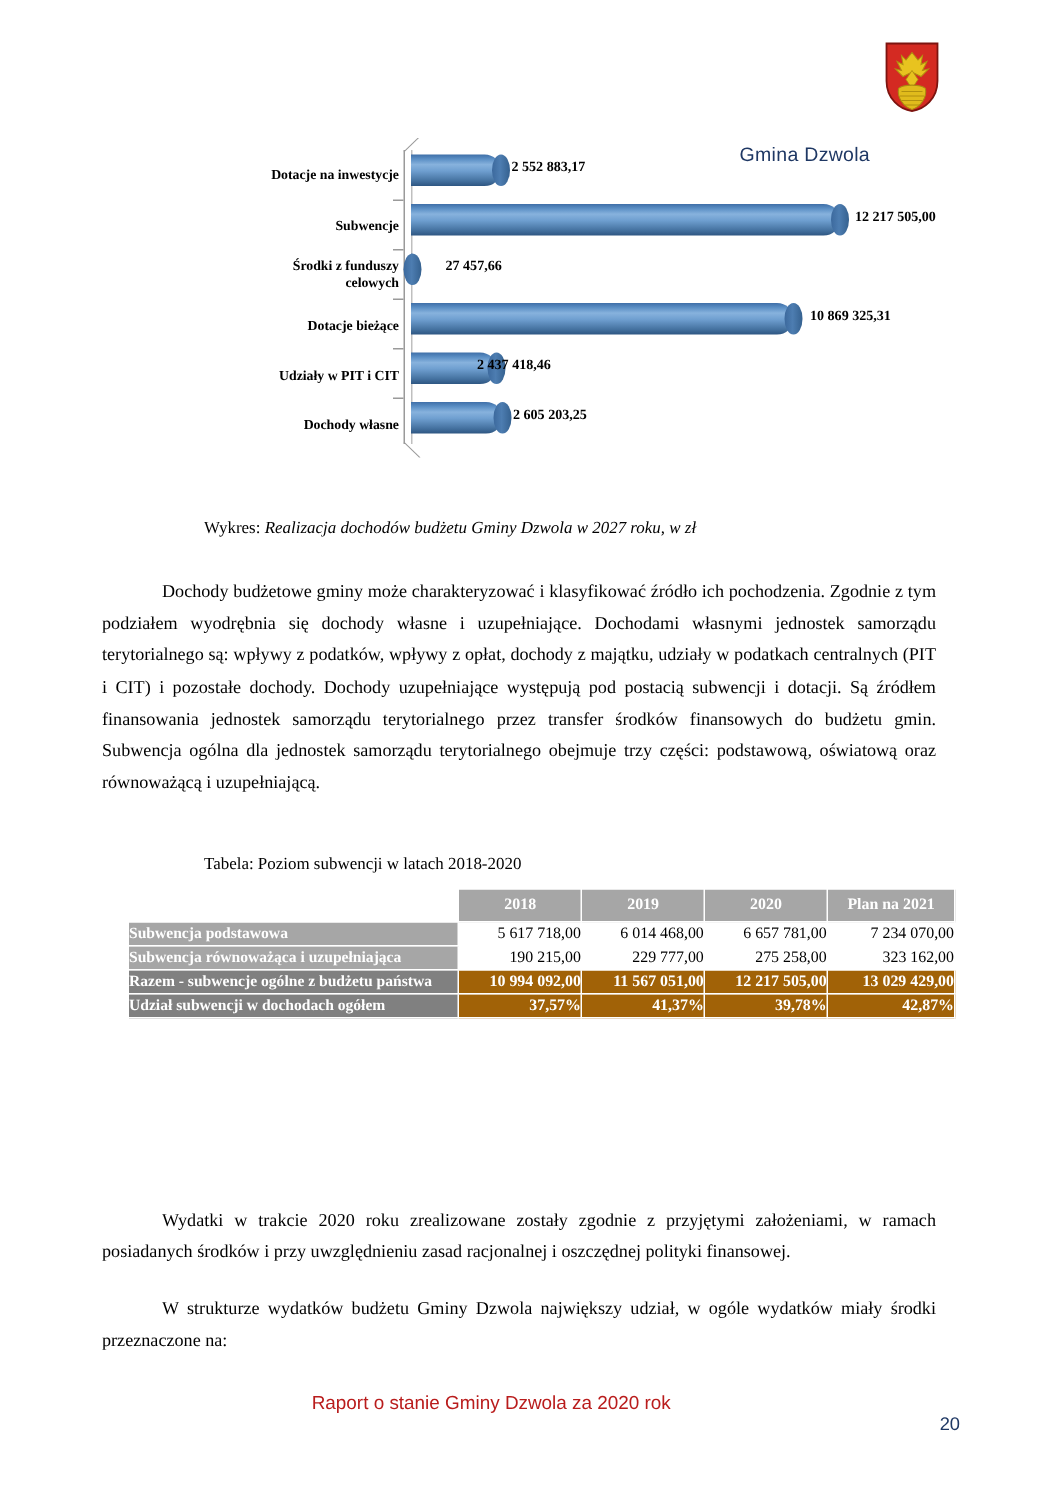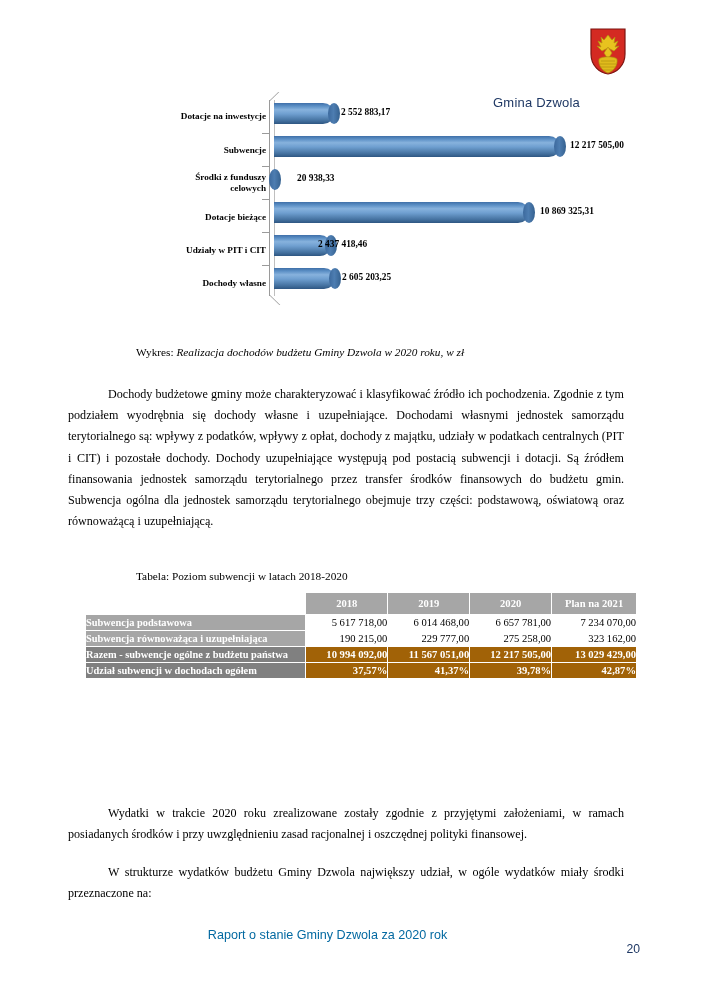--- a/index.html
+++ b/index.html
@@ -231,21 +231,21 @@
     border: 1px solid #ffffff;
   }
 
   
   .footer-text {
     position: absolute;
     left: 0;
     top: 928px;
     width: 655px;
     text-align: center;
-    color: #0369a1;
+    color: #b91c1c;
     font-family: "Liberation Sans", "DejaVu Sans", sans-serif;
     font-size: 12.6px;
   }
   .page-num {
     position: absolute;
     right: 67px;
     top: 942px;
     font-family: "Liberation Sans", "DejaVu Sans", sans-serif;
     font-size: 12.2px;
     color: #1f3864;
@@ -292,29 +292,29 @@
 
     <div class="bar" style="top:11px;  width:60px;"></div>
     <div class="bar" style="top:44px;  width:286px;"></div>
     <div class="bar" style="top:77px;  width:1px;"></div>
     <div class="bar" style="top:110px; width:255px;"></div>
     <div class="bar" style="top:143px; width:57px;"></div>
     <div class="bar" style="top:176px; width:61px;"></div>
 
     <div class="bar-value" style="left:341px; top:15px;">2 552 883,17</div>
     <div class="bar-value" style="left:570px; top:48px;">12 217 505,00</div>
-    <div class="bar-value" style="left:297px; top:81px;">20 938,33</div>
+    <div class="bar-value" style="left:297px; top:81px;">27 457,66</div>
     <div class="bar-value" style="left:540px; top:114px;">10 869 325,31</div>
     <div class="bar-value" style="left:318px; top:147px;">2 437 418,46</div>
     <div class="bar-value" style="left:342px; top:180px;">2 605 203,25</div>
   </div>
 </div>
 
 <div class="caption" style="top:346px;">
-  <span>Wykres: </span><span class="ital">Realizacja dochodów budżetu Gminy Dzwola w 2020 roku, w zł</span>
+  <span>Wykres: </span><span class="ital">Realizacja dochodów budżetu Gminy Dzwola w 2027 roku, w zł</span>
 </div>
 
 <div class="para" style="top:384px;">Dochody budżetowe gminy może charakteryzować i klasyfikować źródło ich pochodzenia. Zgodnie z tym podziałem wyodrębnia się dochody własne i uzupełniające. Dochodami własnymi jednostek samorządu terytorialnego są: wpływy z podatków, wpływy z opłat, dochody z majątku, udziały w podatkach centralnych (PIT i CIT) i pozostałe dochody. Dochody uzupełniające występują pod postacią subwencji i dotacji. Są źródłem finansowania jednostek samorządu terytorialnego przez transfer środków finansowych do budżetu gmin. Subwencja ogólna dla jednostek samorządu terytorialnego obejmuje trzy części: podstawową, oświatową oraz równoważącą i uzupełniającą.</div>
 
 <div class="caption" style="top:570px;">Tabela: Poziom subwencji w latach 2018-2020</div>
 
 <div class="tbl-wrap">
   <table class="subv">
     <thead>
       <tr>

